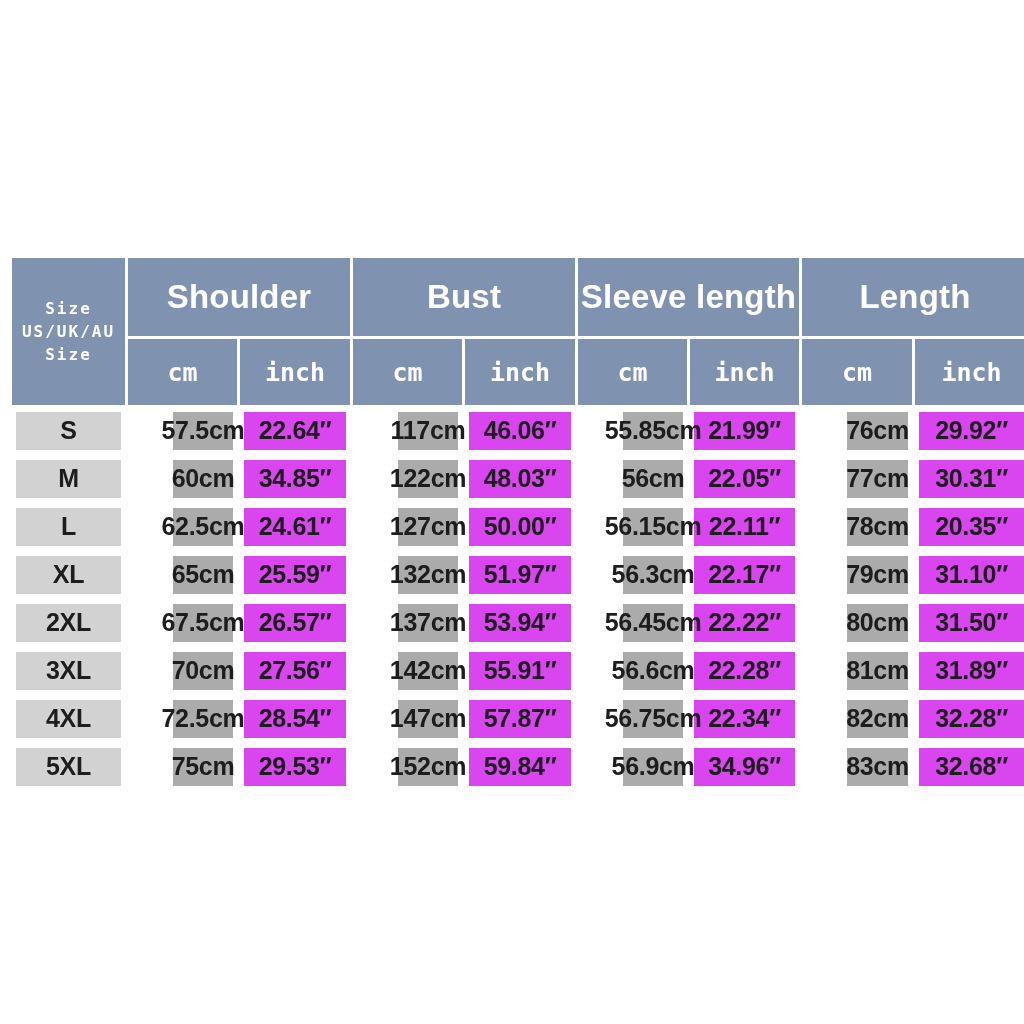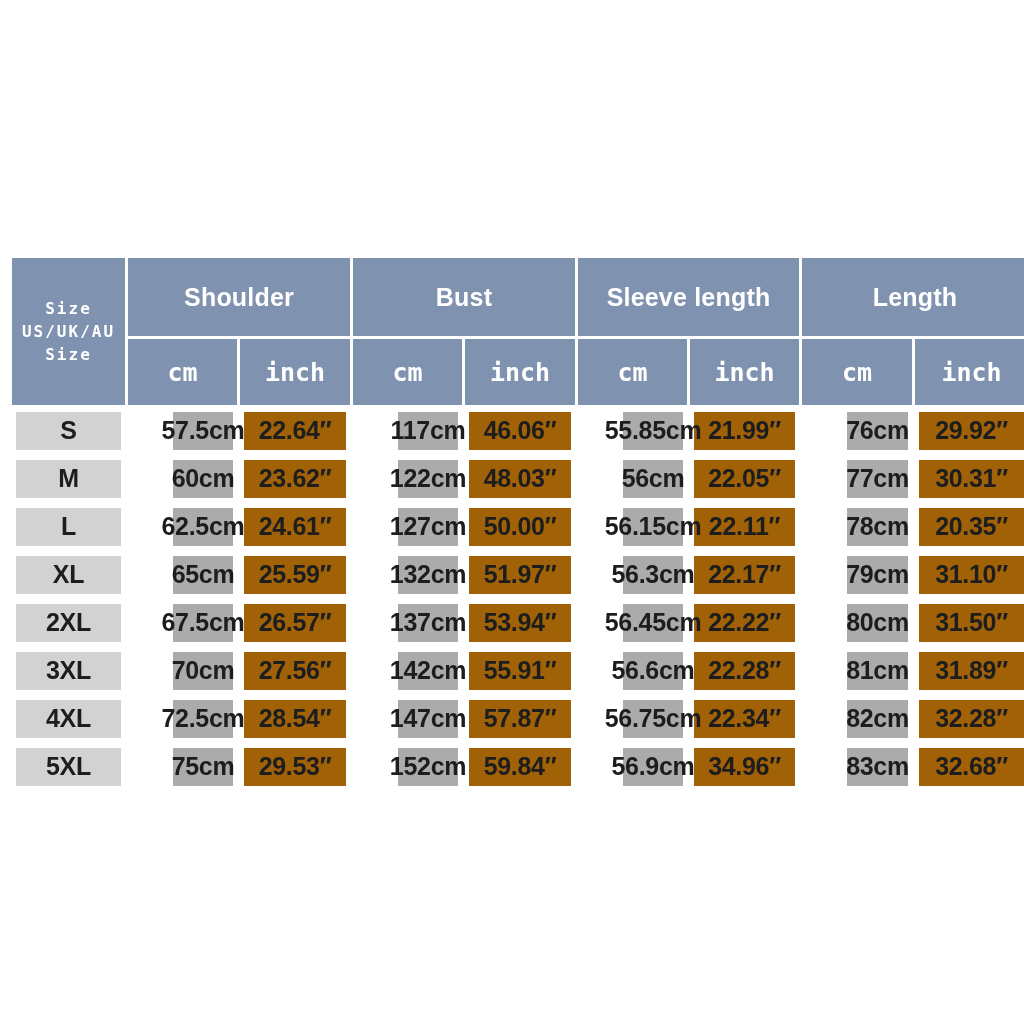--- a/index.html
+++ b/index.html
@@ -41,21 +41,21 @@
     background: #7f92b0;
     color: #ffffff;
     text-align: center;
     vertical-align: middle;
     border-right: 3px solid #ffffff;
     border-bottom: 3px solid #ffffff;
   }
 
   .hdr-group {
     height: 76px;
-    font-size: 25px;
+    font-size: 33px;
     font-weight: bold;
     letter-spacing: 0.2px;
     font-family: "Liberation Sans", sans-serif;
   }
 
   .hdr-sub {
     height: 64px;
     font-size: 25px;
     font-weight: bold;
     font-family: "DejaVu Sans Mono", monospace;
@@ -104,21 +104,21 @@
     font-size: 25px;
     font-weight: bold;
     color: #1d1d1d;
     font-family: "Liberation Sans", sans-serif;
     letter-spacing: -0.3px;
     white-space: nowrap;
   }
 
   .chip.size-chip   { background: #d2d2d2; }
   .chip.cm-chip     { background: #ababab; margin-left: 45px; }
-  .chip.inch-chip   { background: #a16207; }
+  .chip.inch-chip   { background: #d946ef; }
 </style>
 </head>
 <body>
 
 <div id="page">
 
   <div id="size-table">
     <table class="table-grid">
       <colgroup>
         <col style="width:116px">
@@ -187,21 +187,21 @@
             </td>
           </tr>
           <tr>
             <td class="cell">
               <div class="chip size-chip">M</div>
             </td>
             <td class="cell">
               <div class="chip cm-chip">60cm</div>
             </td>
             <td class="cell">
-              <div class="chip inch-chip">23.62″</div>
+              <div class="chip inch-chip">34.85″</div>
             </td>
             <td class="cell">
               <div class="chip cm-chip">122cm</div>
             </td>
             <td class="cell">
               <div class="chip inch-chip">48.03″</div>
             </td>
             <td class="cell">
               <div class="chip cm-chip">56cm</div>
             </td>

